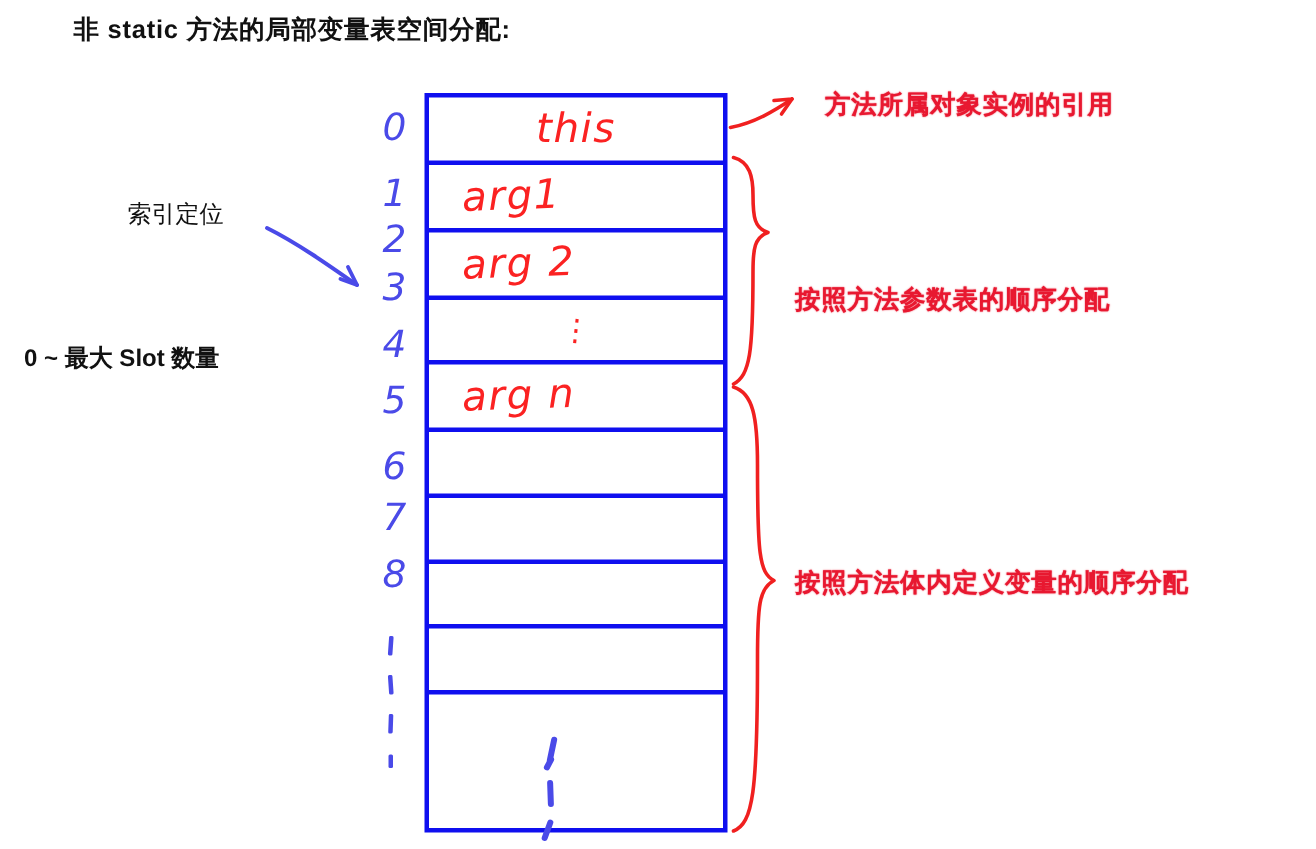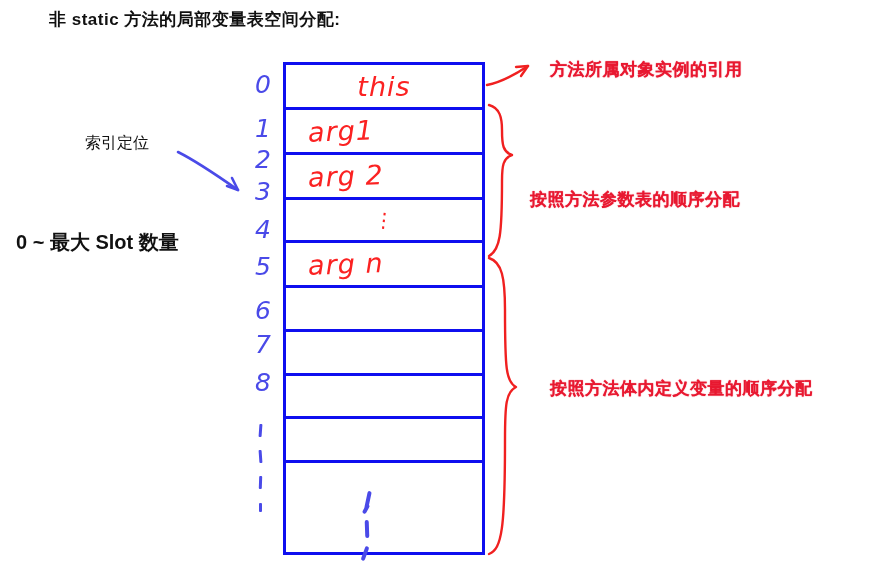--- a/index.html
+++ b/index.html
@@ -35,21 +35,21 @@
     top: 133px;
     font-size: 16px;
     font-weight: normal;
     color: #111111;
     white-space: nowrap;
   }
   #slot-range-label {
     position: absolute;
     left: 16px;
     top: 229px;
-    font-size: 20px;
+    font-size: 16px;
     font-weight: bold;
     color: #111111;
     white-space: nowrap;
   }
 
   
   #slot-table {
     position: absolute;
     left: 283px;
     top: 62px;
@@ -130,21 +130,21 @@
     position: absolute;
     color: #e81830;
     font-size: 17px;
     font-weight: bold;
     letter-spacing: 0.5px;
     white-space: nowrap;
     text-shadow: 0 0 1px #e81830;
   }
   #annotation-this { left: 530px; top: 58px; margin-left: 20px; }
   #annotation-params { left: 530px; top: 144px; margin-top: 44px; }
-  #annotation-locals { left: 530px; top: 377px; margin-left: 20px; }
+  #annotation-locals { left: 530px; top: 377px; }
 
   
   #overlay {
     position: absolute;
     left: 0;
     top: 0;
     width: 877px;
     height: 566px;
     pointer-events: none;
   }

